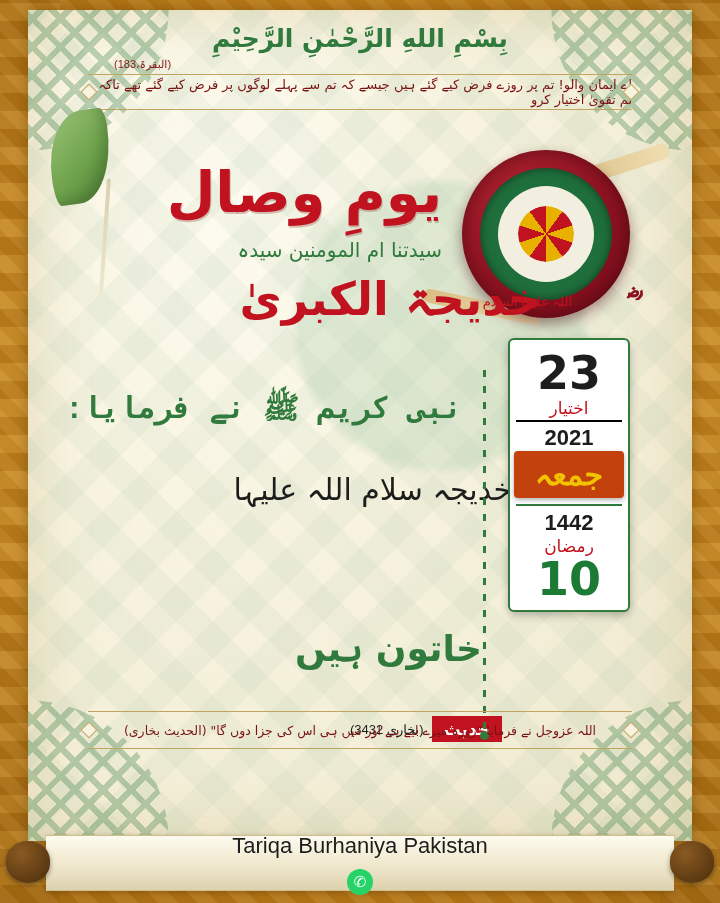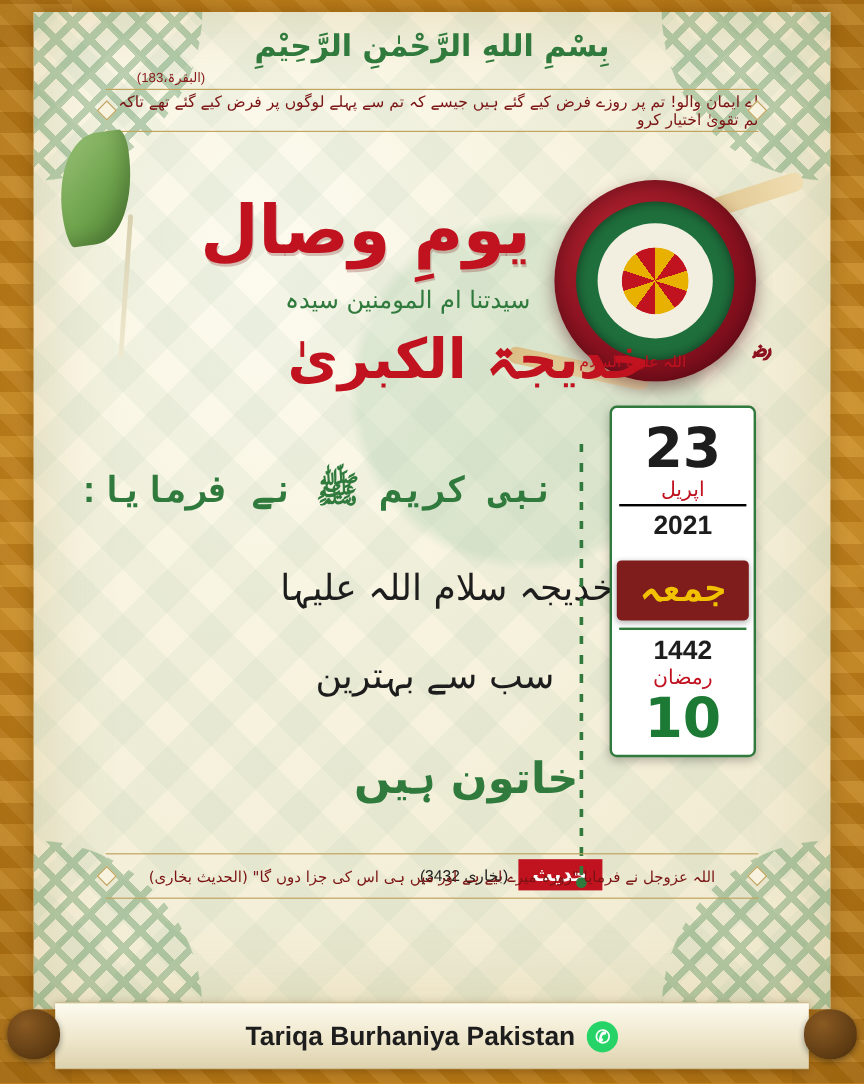--- a/index.html
+++ b/index.html
@@ -192,23 +192,23 @@
     font-family:"DejaVu Sans", sans-serif;
   }
   .date-month{
     color:#c1121f;font-size:17px;direction:rtl;padding:2px 0 2px;
     font-family:"DejaVu Sans", sans-serif;
   }
   .date-year{
     color:#1d1d1d;font-size:22px;font-weight:bold;border-top:2px solid #000000;padding-top:3px;margin:0 6px;
   }
   .weekday{
-    margin:16px 4px 6px;background:#7f1d1d;border-radius:4px;padding:6px 0;
+    margin:0 4px 6px;background:#c2410c;border-radius:4px;padding:6px 0;
     color:#f2c200;font-size:30px;font-weight:bold;direction:rtl;
-    font-family:Liberation Mono, monospace;
+    font-family:Liberation Serif, serif;
     box-shadow:0 2px 5px rgba(0,0,0,.3);
   }
   .hijri-year{
     color:#1d1d1d;font-size:22px;font-weight:bold;border-top:2px solid #2f7a3c;padding-top:4px;margin:0 6px;
   }
   .hijri-month{
     color:#c1121f;font-size:17px;direction:rtl;
     font-family:"DejaVu Sans", sans-serif;
   }
   .hijri-day{
@@ -243,21 +243,21 @@
   }
   .knob{
     position:absolute;top:6px;width:44px;height:42px;border-radius:50%/46%;
     background:radial-gradient(circle at 35% 30%,#8a5a22,#5d3a12 70%,#3f2609 100%);
     box-shadow:0 2px 5px rgba(0,0,0,.4);
   }
   .knob.l{left:6px}
   .knob.r{right:6px}
   .footer-text{
     position:relative;z-index:2;display:flex;align-items:center;gap:10px;
-    font-size:22px;font-weight:bold;color:#1d1d1d;
+    font-size:22px;font-weight:normal;color:#1d1d1d;flex-direction:column;
   }
   .wa-icon{
     width:26px;height:26px;border-radius:50%;background:#25D366;
     display:flex;align-items:center;justify-content:center;color:#fff;font-size:15px;
   }
 </style>
 </head>
 <body>
 
 <div class="bg"></div>
@@ -288,33 +288,32 @@
   </div>
   <div class="seal-tail">ؓ</div>
 
   <div class="title-main">یومِ وصال</div>
   <div class="title-sub">سیدتنا ام المومنین سیدہ</div>
   <div class="title-name">خدیجۃ الکبریٰ</div>
   <div class="title-name-sup">اللہ علیہا السلام</div>
 
   <div class="hadith-intro">نبی کریم ﷺ نے فرمایا:</div>
   <div class="hadith-line hl1">خدیجہ سلام اللہ علیہا</div>
-  <div class="hadith-line hl2">سب سے بہترین</div>
   <div class="hadith-line hl3">خاتون ہیں</div>
 
   <div class="hadith-tag">
     <span class="box">حدیث</span>
     <span class="src">(بخاری 3432)</span>
   </div>
 
   <div class="dot-divider"></div>
 
   <div class="date-card">
     <div class="date-day">23</div>
-    <div class="date-month">اپریل</div>
+    <div class="date-month">اختیار</div>
     <div class="date-year">2021</div>
     <div class="weekday">جمعہ</div>
     <div class="hijri-year">1442</div>
     <div class="hijri-month">رمضان</div>
     <div class="hijri-day">10</div>
   </div>
 
   <div class="bottom-band">اللہ عزوجل نے فرمایا "روزہ میرے لیے ہے اور میں ہی اس کی جزا دوں گا" (الحدیث بخاری)</div>
 </div>
 

